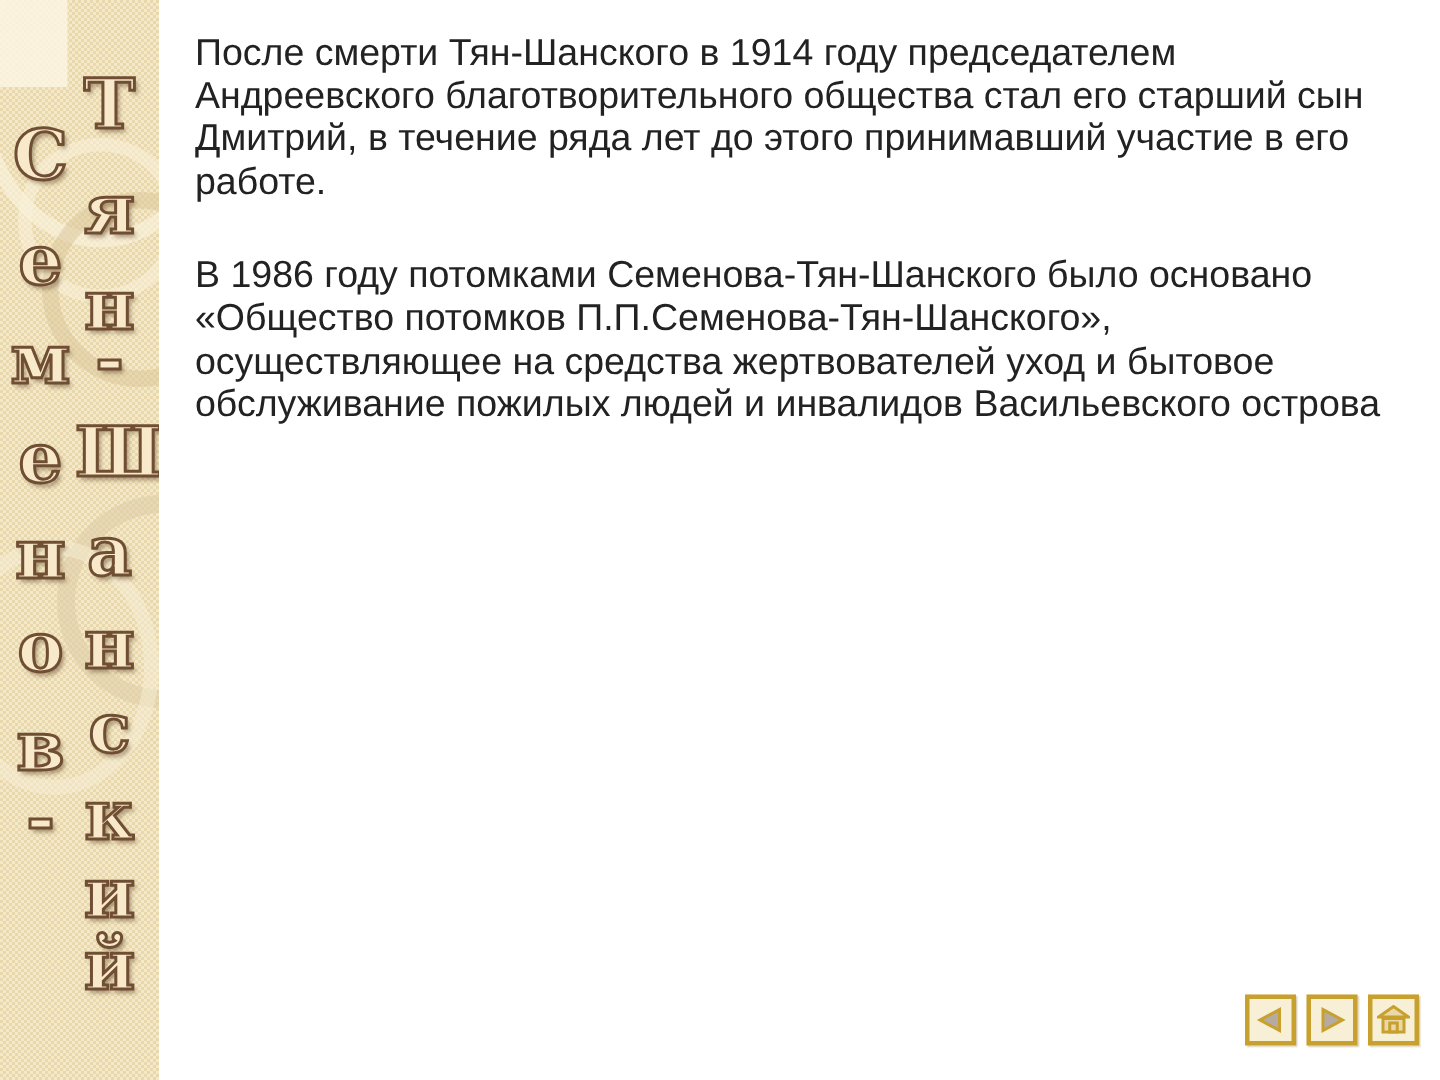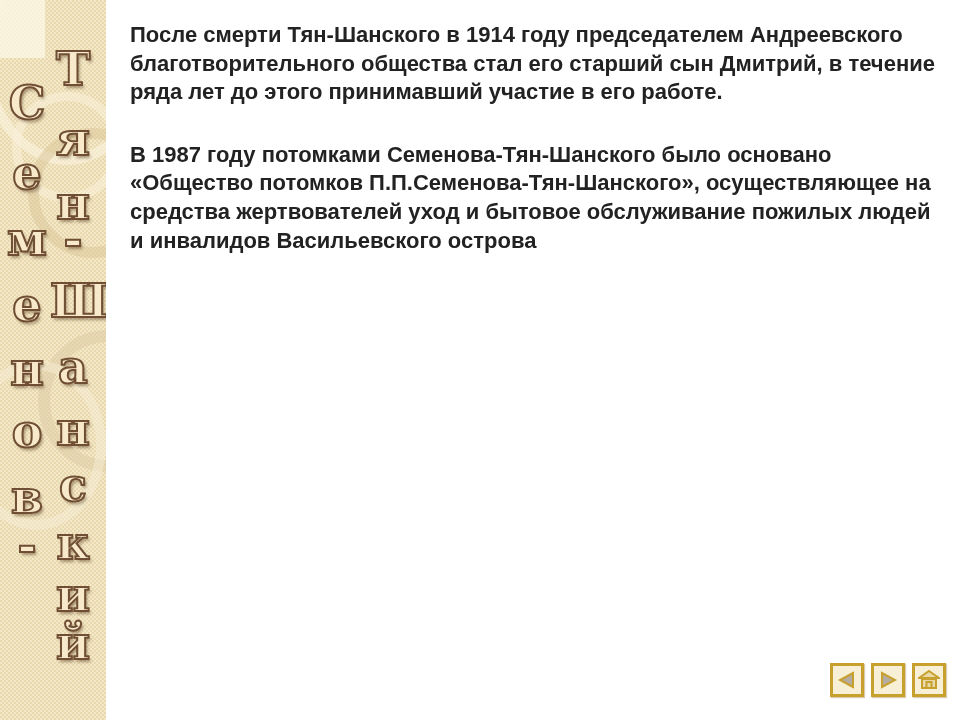--- a/index.html
+++ b/index.html
@@ -46,23 +46,22 @@
     text-align:center;
     user-select:none;
   }
   .wa-left{left:6px;width:42px;}
   .wa-right{left:50px;width:46px;}
 
   
   .content{
     position:absolute;left:130px;top:21px;width:806px;
     color:#222222;
-    font-size:22px;
+    font-size:25px;
     line-height:28.6px;
-    font-weight:bold;
   }
   .content p{margin:0 0 34px 0;}
 
   
   .nav{
     position:absolute;right:14px;bottom:23px;
     display:flex;gap:7px;
   }
   .nav-btn{
     width:34px;height:34px;
@@ -105,21 +104,21 @@
     <span class="wa-letter wa-right" style="top:344px">а</span>
     <span class="wa-letter wa-right" style="top:406px">н</span>
     <span class="wa-letter wa-right" style="top:462px">с</span>
     <span class="wa-letter wa-right" style="top:520px">к</span>
     <span class="wa-letter wa-right" style="top:572px">и</span>
     <span class="wa-letter wa-right" style="top:620px">й</span>
   </div>
 
   <div class="content">
     <p>После смерти Тян-Шанского в 1914 году председателем Андреевского благотворительного общества стал его старший сын Дмитрий, в течение ряда лет до этого принимавший участие в его работе.</p>
-    <p>В 1987 году потомками Семенова-Тян-Шанского было основано «Общество потомков П.П.Семенова-Тян-Шанского», осуществляющее на средства жертвователей уход и бытовое обслуживание пожилых людей и инвалидов Васильевского острова</p>
+    <p>В 1986 году потомками Семенова-Тян-Шанского было основано «Общество потомков П.П.Семенова-Тян-Шанского», осуществляющее на средства жертвователей уход и бытовое обслуживание пожилых людей и инвалидов Васильевского острова</p>
   </div>
 
   <div class="nav">
     <button class="nav-btn" type="button">
       <span>
         <svg width="20" height="20" viewBox="0 0 20 20">
           <polygon points="16,3 16,17 3,10" fill="#b5aba2" stroke="#c7a02e" stroke-width="2"></polygon>
         </svg>
       </span>
     </button>

